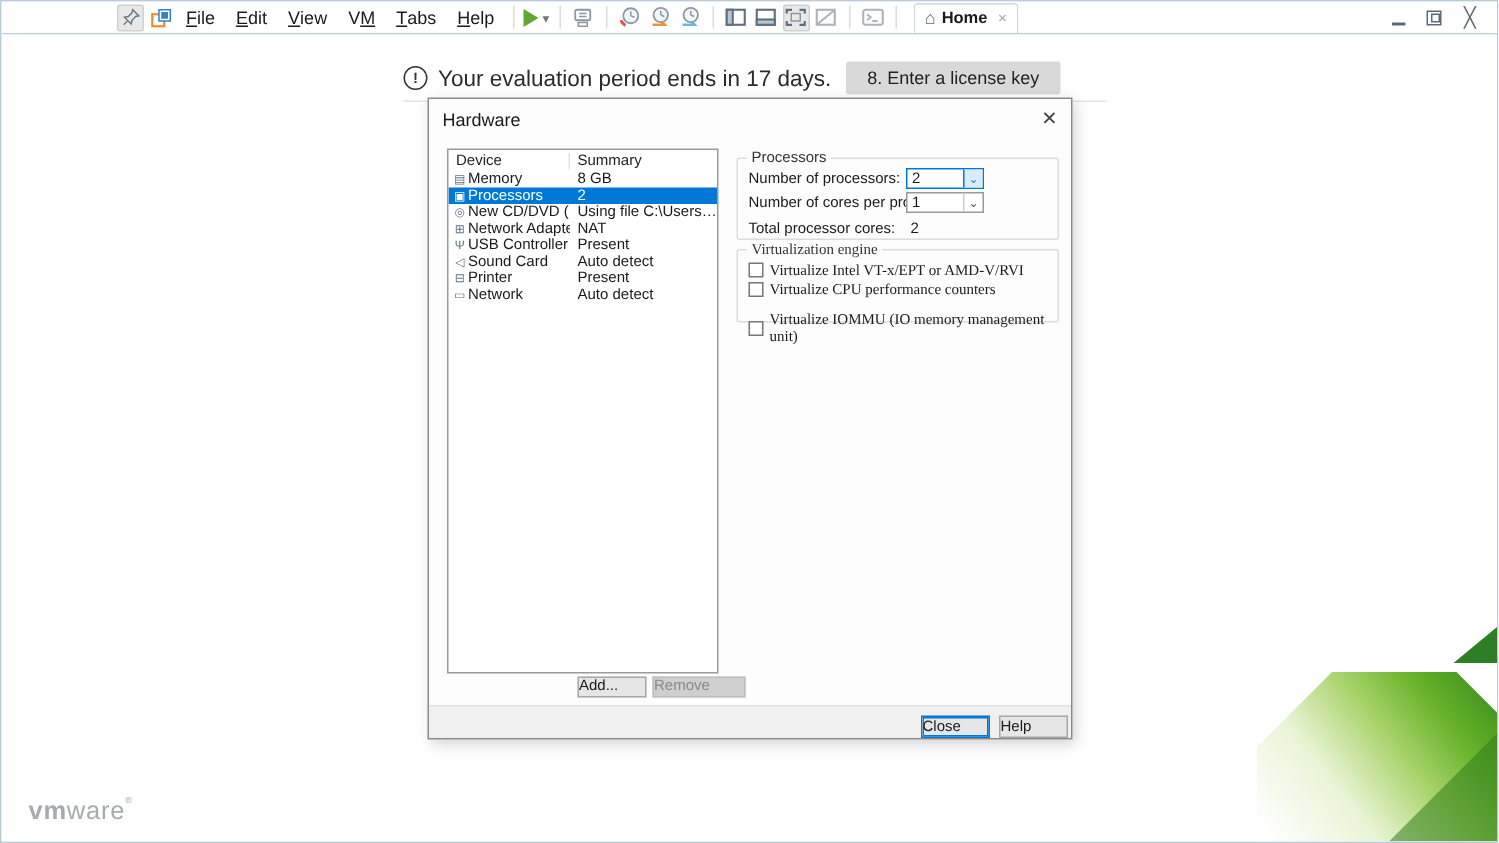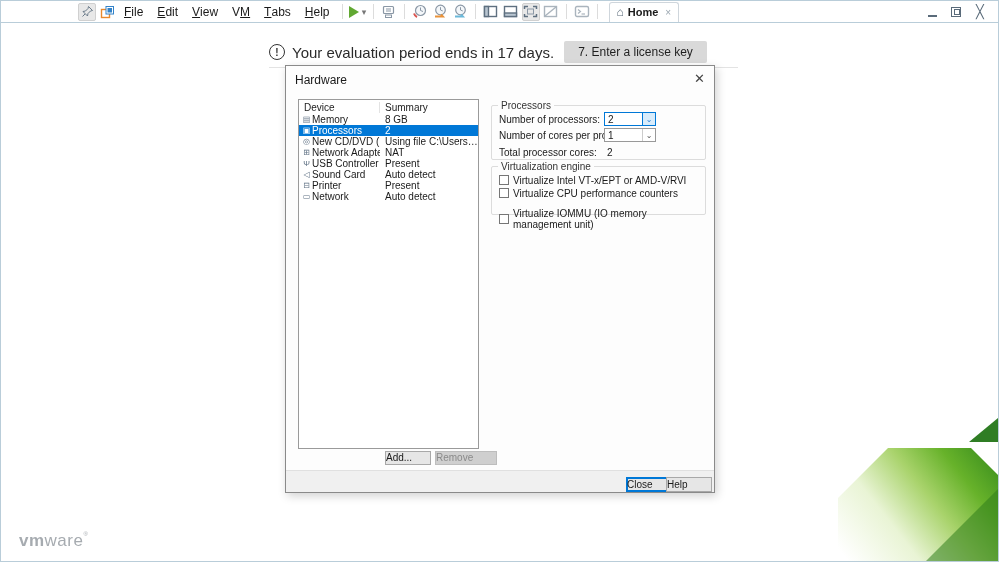--- a/index.html
+++ b/index.html
@@ -65,38 +65,38 @@
   .btn { display:inline-block; text-align:left; background:#e6e6e6; border:1px solid #a8a8a8;
     font-size:10px; color:#1a1a1a; line-height:12px; }
   .btn.disabled { background:#cfcfcf; border-color:#bdbdbd; color:#8a8a8a; }
   .add-btn { position:absolute; left:99px; top:385px; width:46px; height:14px; }
   .remove-btn { position:absolute; left:149px; top:385px; width:62px; height:14px; }
 
   
   .group { position:absolute; left:205px; width:215px; border:1px solid #dcdcdc; border-radius:2px; }
   .group-label { position:absolute; top:-6px; left:6px; background:#fdfdfd; padding:0 3px; color:#333; }
   .g1 { top:39px; height:55px; }
-  .g2 { top:100px; height:49px; }
+  .g2 { top:100px; height:49px;font-family:Liberation Serif, serif; }
   .frow { position:absolute; left:7px; right:7px; display:flex; align-items:center; height:14px; }
   .flabel { color:#1a1a1a; }
   .combo { position:absolute; left:105px; width:52px; height:14px; background:#fff; border:1px solid #999;
     display:flex; align-items:center; }
   .combo .val { flex:1; padding-left:3px; }
   .combo .arrow { width:13px; height:100%; display:flex; align-items:center; justify-content:center;
     border-left:1px solid #ccc; color:#555; font-size:8px; }
   .combo.focused { border-color:#0078d7; }
   .combo.focused .arrow { background:#d8ecfb; border-left-color:#0078d7; color:#2a7fd4; }
   .total-val { position:absolute; left:108px; }
 
   .chkrow { position:absolute; left:7px; display:flex; align-items:center; height:12px; }
   .chkbox { width:10px; height:10px; border:1px solid #767676; background:#fff; margin-right:4px; flex:0 0 10px; }
 
   
   .dlg-footer { position:absolute; left:0; right:0; bottom:0; height:22px; background:#f0f0f0; border-top:1px solid #e0e0e0; }
-  .close-btn { position:absolute; left:340px; top:411px; width:46px; height:15px; background:#e6e6e6;
+  .close-btn { position:absolute; left:328px; top:411px; width:46px; height:15px; background:#e6e6e6;
     border:1px solid #0078d7; box-shadow:inset 0 0 0 1px #0078d7; }
   .help-btn { position:absolute; left:380px; top:411px; width:46px; height:15px; }
 
   
   .vmware-logo { position:absolute; left:18px; top:508px; font-size:17px; color:#a6abb0; letter-spacing:0.5px; }
   .vmware-logo .vm { font-weight:bold; }
   .vmware-logo .reg { font-size:6px; vertical-align:top; }
   .green-deco { position:absolute; right:0; bottom:0; width:160px; height:172px; }
 
   svg.icon { display:block; }
@@ -227,21 +227,21 @@
           <span class="close-glyph">╳</span>
         </span>
     </span>
   </div>
 
   <div class="workspace">
 
     <div class="banner">
       <span class="warn-circle">!</span>
       <span class="banner-text">Your evaluation period ends in 17 days.</span>
-      <button class="banner-btn b2">7. Enter a license key</button>
+      <button class="banner-btn b2">8. Enter a license key</button>
     </div>
     <div class="panel-line"></div>
 
     <div class="dialog">
       <div class="dlg-title">
         <span class="dlg-title-text">Hardware</span>
         <span class="dlg-close">✕</span>
       </div>
 
       <div class="devlist">

